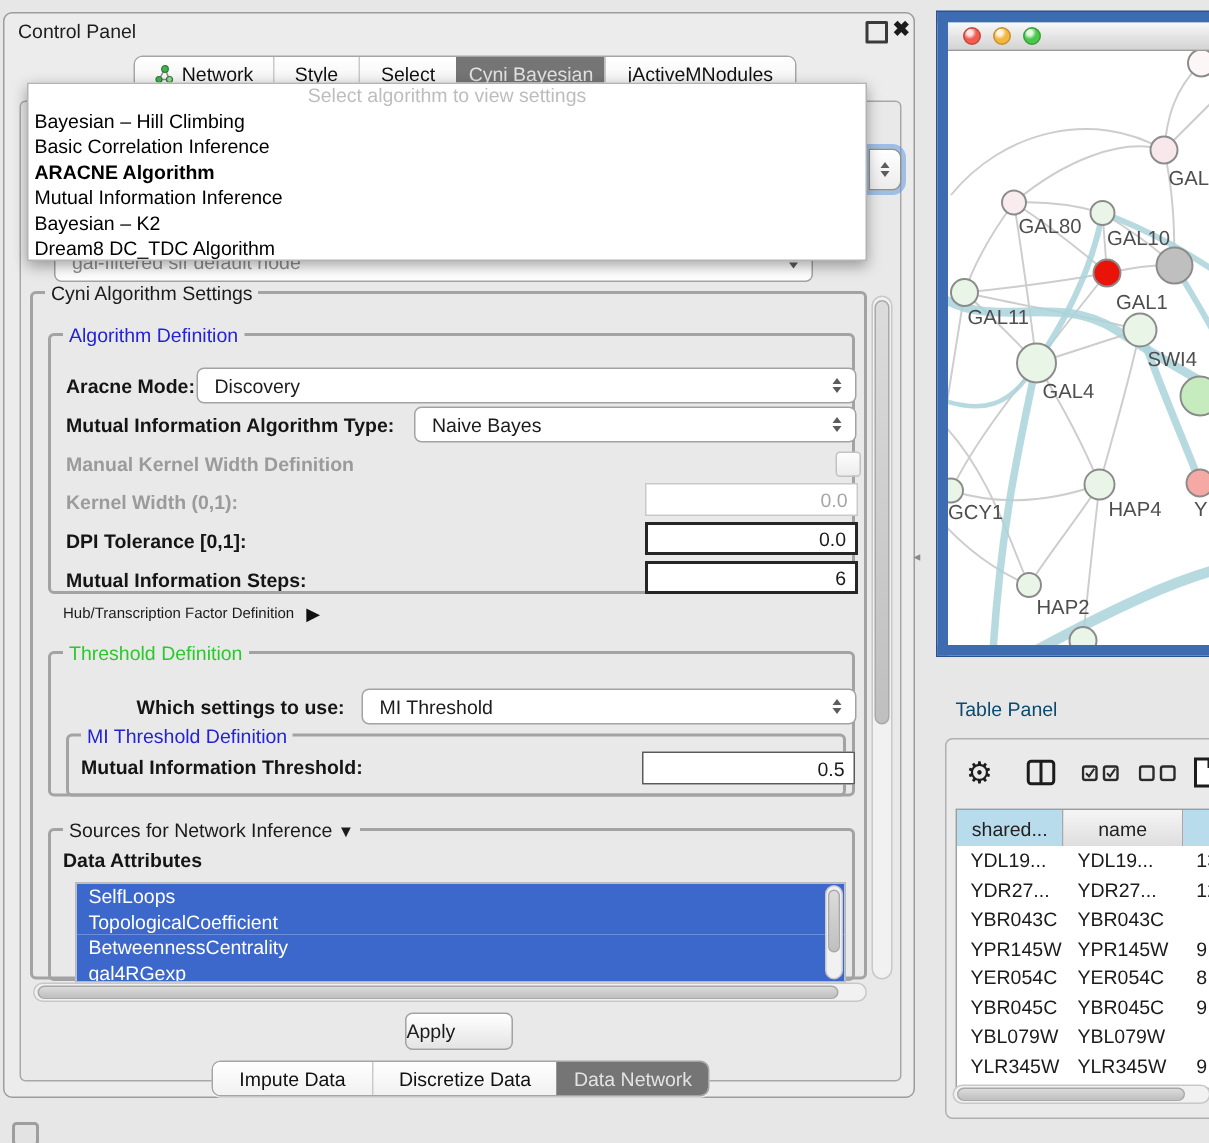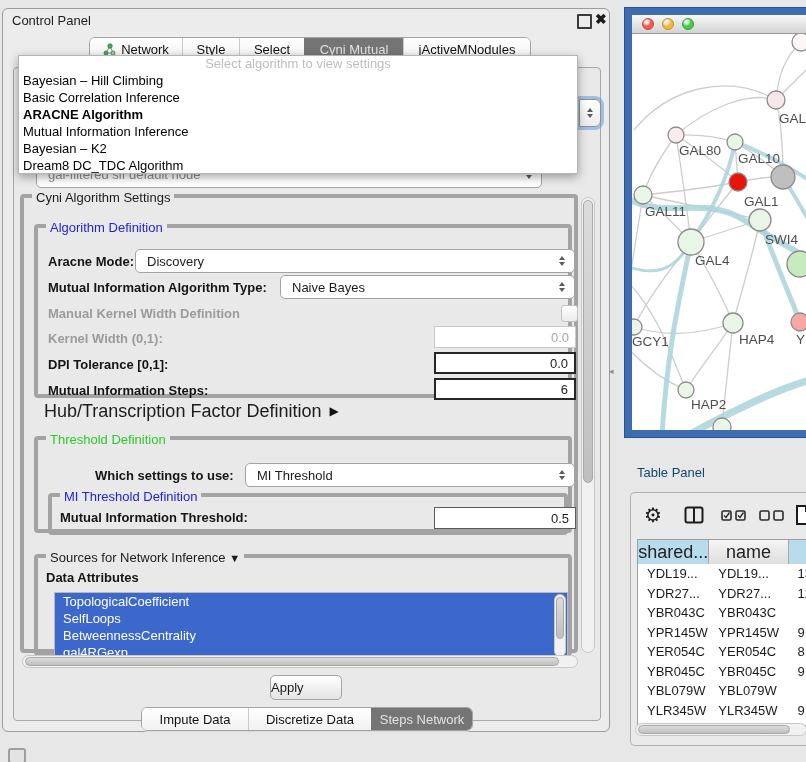--- a/index.html
+++ b/index.html
@@ -31,21 +31,21 @@
   .spin::before,.spin::after{content:"";position:absolute;left:0;border-left:3.5px solid transparent;border-right:3.5px solid transparent;}
   .spin::before{top:0;border-bottom:4px solid #5c5c5c;}
   .spin::after{bottom:0;border-top:4px solid #5c5c5c;}
   .fld{background:#fff;border:2px solid #262626;box-sizing:border-box;text-align:right;padding:0 6px;display:flex;align-items:center;justify-content:flex-end;}
   .fld.mid{border:1px solid #5a5a5a;}
   .fld.dis{border:1px solid #c9c9c9;color:#a5a5a5;}
   .lbl{font-weight:bold;color:#151515;white-space:nowrap;}
   .lbl.dis{color:#9b9b9b;}
 
   
-  .grp{border:4px solid #a3a3a3;border-radius:4px;box-sizing:border-box;}
+  .grp{border:2px solid #a3a3a3;border-radius:4px;box-sizing:border-box;}
   .lg{position:absolute;top:-8px;left:8px;background:#e9e9e9;padding:0 4px;font-size:13px;white-space:nowrap;}
   .lg.blue{color:#2323d6;}
   .lg.green{color:#2bc92b;}
 
   
   .sb{background:#f1f1f1;border:1px solid #c8c8c8;border-radius:7px;box-sizing:border-box;}
   .sb .thumb{position:absolute;background:linear-gradient(#dcdcdc,#bfbfbf);border:1px solid #a9a9a9;border-radius:6px;box-sizing:border-box;}
 
   
   #attr-list{background:#fff;border:1px solid #b9b9b9;overflow:hidden;}
@@ -65,21 +65,21 @@
   #mac-bar{left:0;top:0;width:100%;height:18px;background:linear-gradient(#f8f8f8,#d3d3d3);border-bottom:1px solid #9a9a9a;}
   .light{position:absolute;top:3px;width:12px;height:12px;border-radius:50%;box-sizing:border-box;}
   #netcanvas{left:0;top:19px;width:183px;height:397px;background:#fff;}
 
   
   #tp-title{left:637px;top:465px;color:#0c4a6e;}
   #tp{left:630px;top:492px;width:180px;height:252px;background:#eaeaea;border:1px solid #b0b0b0;border-radius:5px 0 0 5px;border-right:none;}
   .icon-btn{position:absolute;display:flex;align-items:center;justify-content:center;color:#1c1c1c;}
   #ntable{left:6px;top:46px;width:210px;background:#fff;border:1px solid #9e9e9e;box-sizing:border-box;}
   #thead{display:flex;height:24px;}
-  .hc{display:flex;align-items:center;justify-content:center;font-size:18px;color:#222;border-right:1px solid #a8a8a8;box-sizing:border-box;background:#b9dcec;}
+  .hc{display:flex;align-items:center;justify-content:center;font-size:13px;color:#222;border-right:1px solid #a8a8a8;box-sizing:border-box;background:#b9dcec;}
   .hc.c1{background:linear-gradient(#f5f5f5,#dedede);}
   #tbody{height:161px;overflow:hidden;}
   .trow{display:flex;height:19.5px;align-items:center;background:#fff;}
   .tc{box-sizing:border-box;padding-left:9px;white-space:nowrap;overflow:hidden;}
   .c0{width:72px;} .c1{width:80px;} .c2{width:58px;}
 
   svg text{font-family:"Liberation Sans",sans-serif;}
 </style>
 </head>
 <body>
@@ -105,21 +105,21 @@
         </span>
         <span>Network</span>
       </div>
       <div class="seg" style="width:56px">
           <span>Style</span>
         </div>
       <div class="seg" style="width:64px">
           <span>Select</span>
         </div>
       <div class="seg sel" style="width:98px">
-          <span>Cyni Mutual</span>
+          <span>Cyni Bayesian</span>
         </div>
       <div class="seg" style="width:126px">
           <span>jActiveMNodules</span>
         </div>
     </div>
 
     <div class="abs" id="panel">
 
       <div class="abs combo" style="left:22px;top:92px;width:506px;height:28px;color:#8f8f8f;z-index:1;">
         <span>gal-filtered sif default node</span>
@@ -159,21 +159,21 @@
           <div class="abs fld dis" style="left:396px;top:98px;width:142px;height:22px;">0.0</div>
 
           <span class="abs lbl" style="left:10px;top:129px;">DPI Tolerance [0,1]:</span>
           <div class="abs fld" style="left:396px;top:124px;width:142px;height:22px;">0.0</div>
 
           <span class="abs lbl" style="left:10px;top:155px;">Mutual Information Steps:</span>
           <div class="abs fld" style="left:396px;top:150px;width:142px;height:22px;">6</div>
         </div>
 
         <div class="abs" style="left:20px;top:204px;height:18px;display:flex;align-items:center;gap:8px;">
-          <span style="font-size:18px;">Hub/Transcription Factor Definition</span>
+          <span style="font-size:10px;">Hub/Transcription Factor Definition</span>
           <span style="font-size:12px;color:#111;">▶</span>
         </div>
 
         <div class="abs grp" style="left:10px;top:238px;width:538px;height:97px;">
           <span class="lg green">Threshold Definition</span>
 
           <span class="abs lbl" style="left:57px;top:28px;">Which settings to use:</span>
           <div class="abs combo" style="left:207px;top:23px;width:330px;height:24px;">
             <span>MI Threshold</span>
             <span class="spin"></span>
@@ -187,22 +187,22 @@
         </div>
 
         <div class="abs grp" style="left:10px;top:356px;width:538px;height:102px;">
           <span class="lg">
             <span>Sources for Network Inference</span>
             <span style="font-size:11px;">▼</span>
           </span>
           <span class="abs lbl" style="left:8px;top:12px;">Data Attributes</span>
           <div class="abs" id="attr-list" style="left:16px;top:34px;width:512px;height:65px;">
             <div id="attr-items">
+                <div class="attr-item">SelfLoops</div>
                 <div class="attr-item">TopologicalCoefficient</div>
-                <div class="attr-item">SelfLoops</div>
                 <div class="attr-item">BetweennessCentrality</div>
                 <div class="attr-item">gal4RGexp</div>
               </div>
             <div class="abs sb" style="right:1px;top:1px;width:12px;height:63px;border-radius:6px;">
               <div class="thumb" style="left:1px;top:2px;width:8px;height:42px;"></div>
             </div>
           </div>
         </div>
       </div>
 
@@ -216,21 +216,21 @@
     </div>
 
     <div class="abs tabbar" id="tabs-bottom">
       <div class="seg" style="width:106px">
           <span>Impute Data</span>
         </div>
       <div class="seg" style="width:122px">
           <span>Discretize Data</span>
         </div>
       <div class="seg sel" style="width:100px">
-          <span>Steps Network</span>
+          <span>Data Network</span>
         </div>
     </div>
   </section>
 
   <div class="abs" id="popup">
     <div class="prompt">Select algorithm to view settings</div>
     <div id="algo-list">
         <div class="pitem">Bayesian – Hill Climbing</div>
         <div class="pitem">Basic Correlation Inference</div>
         <div class="pitem bold">ARACNE Algorithm</div>

